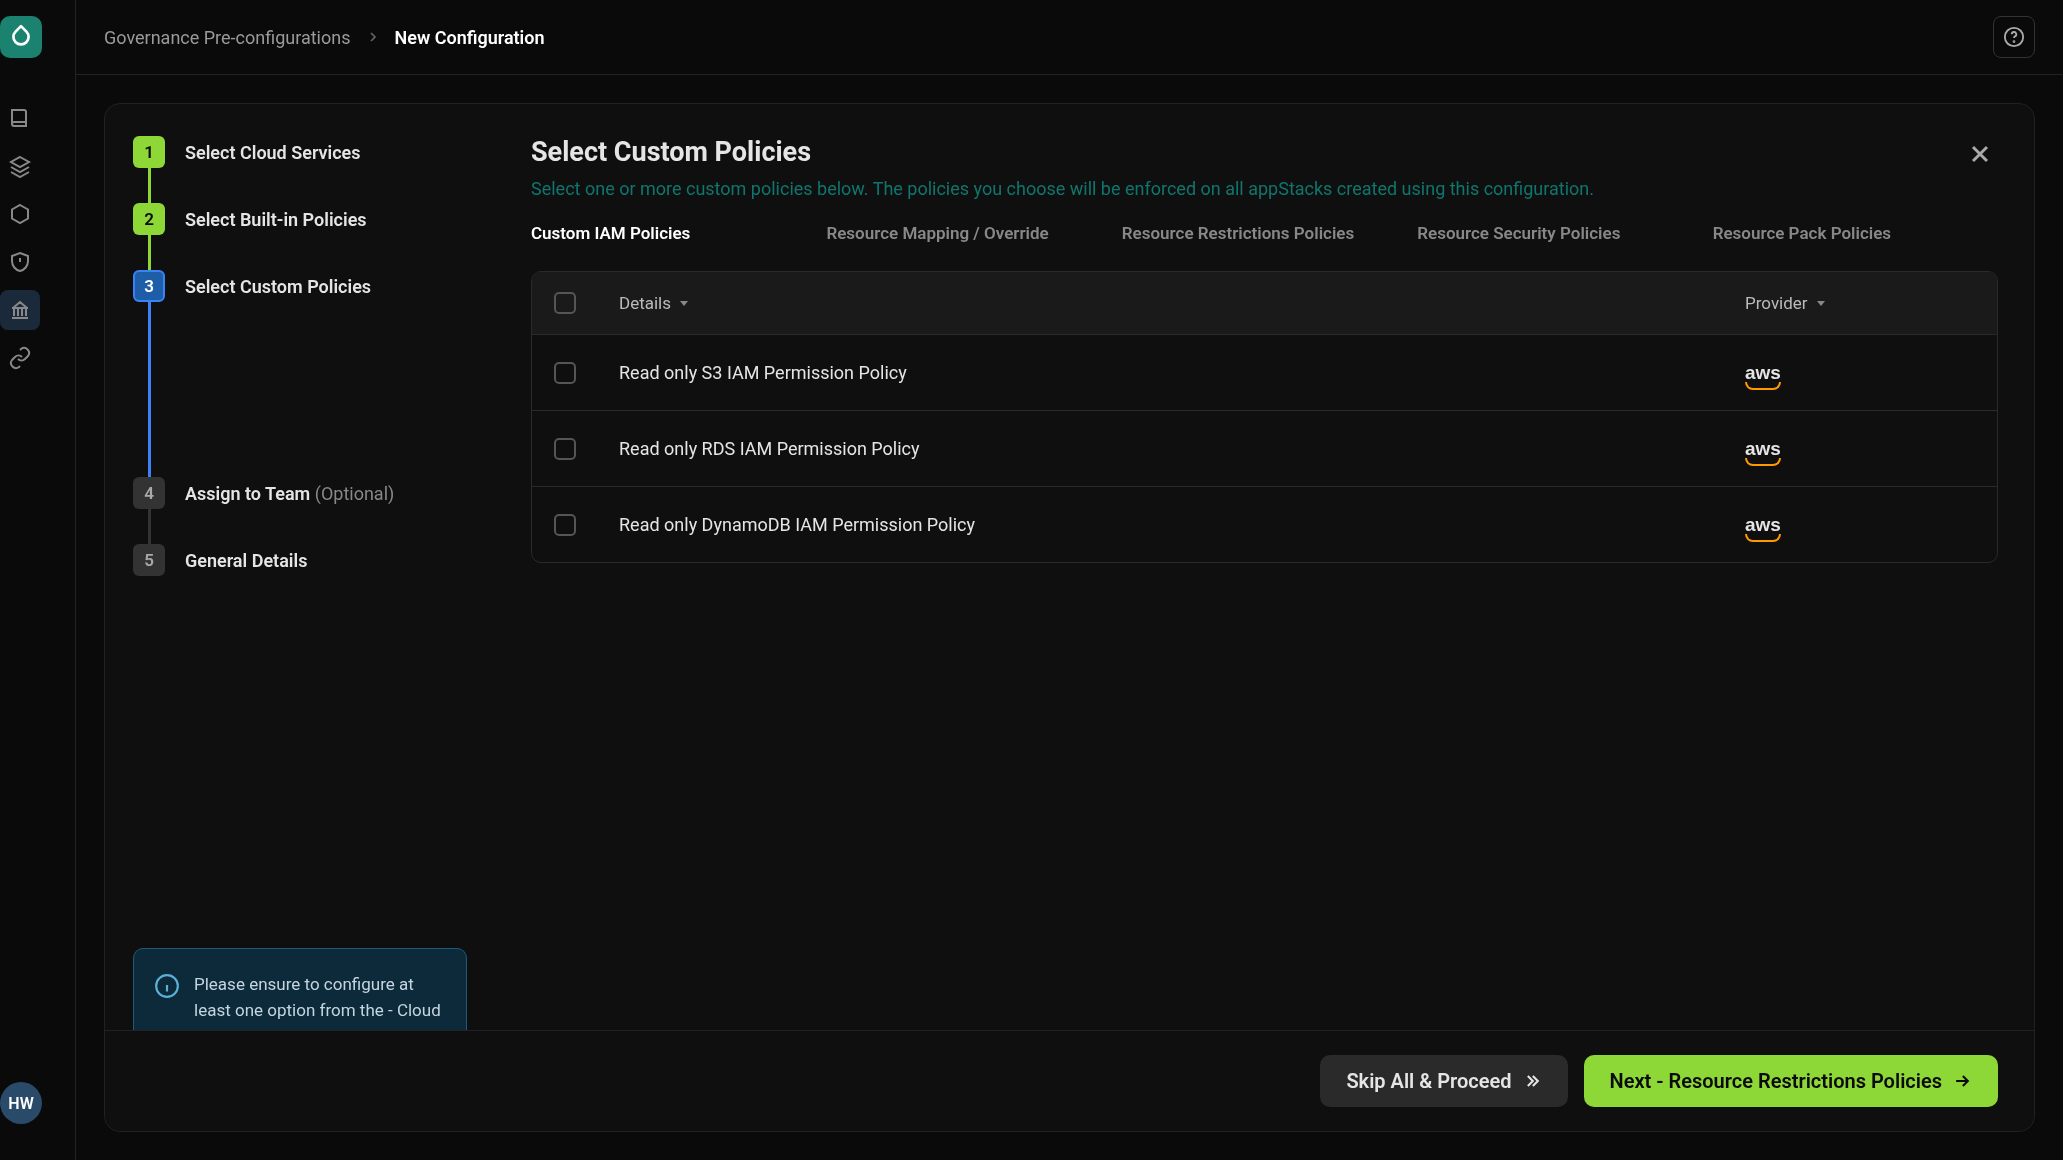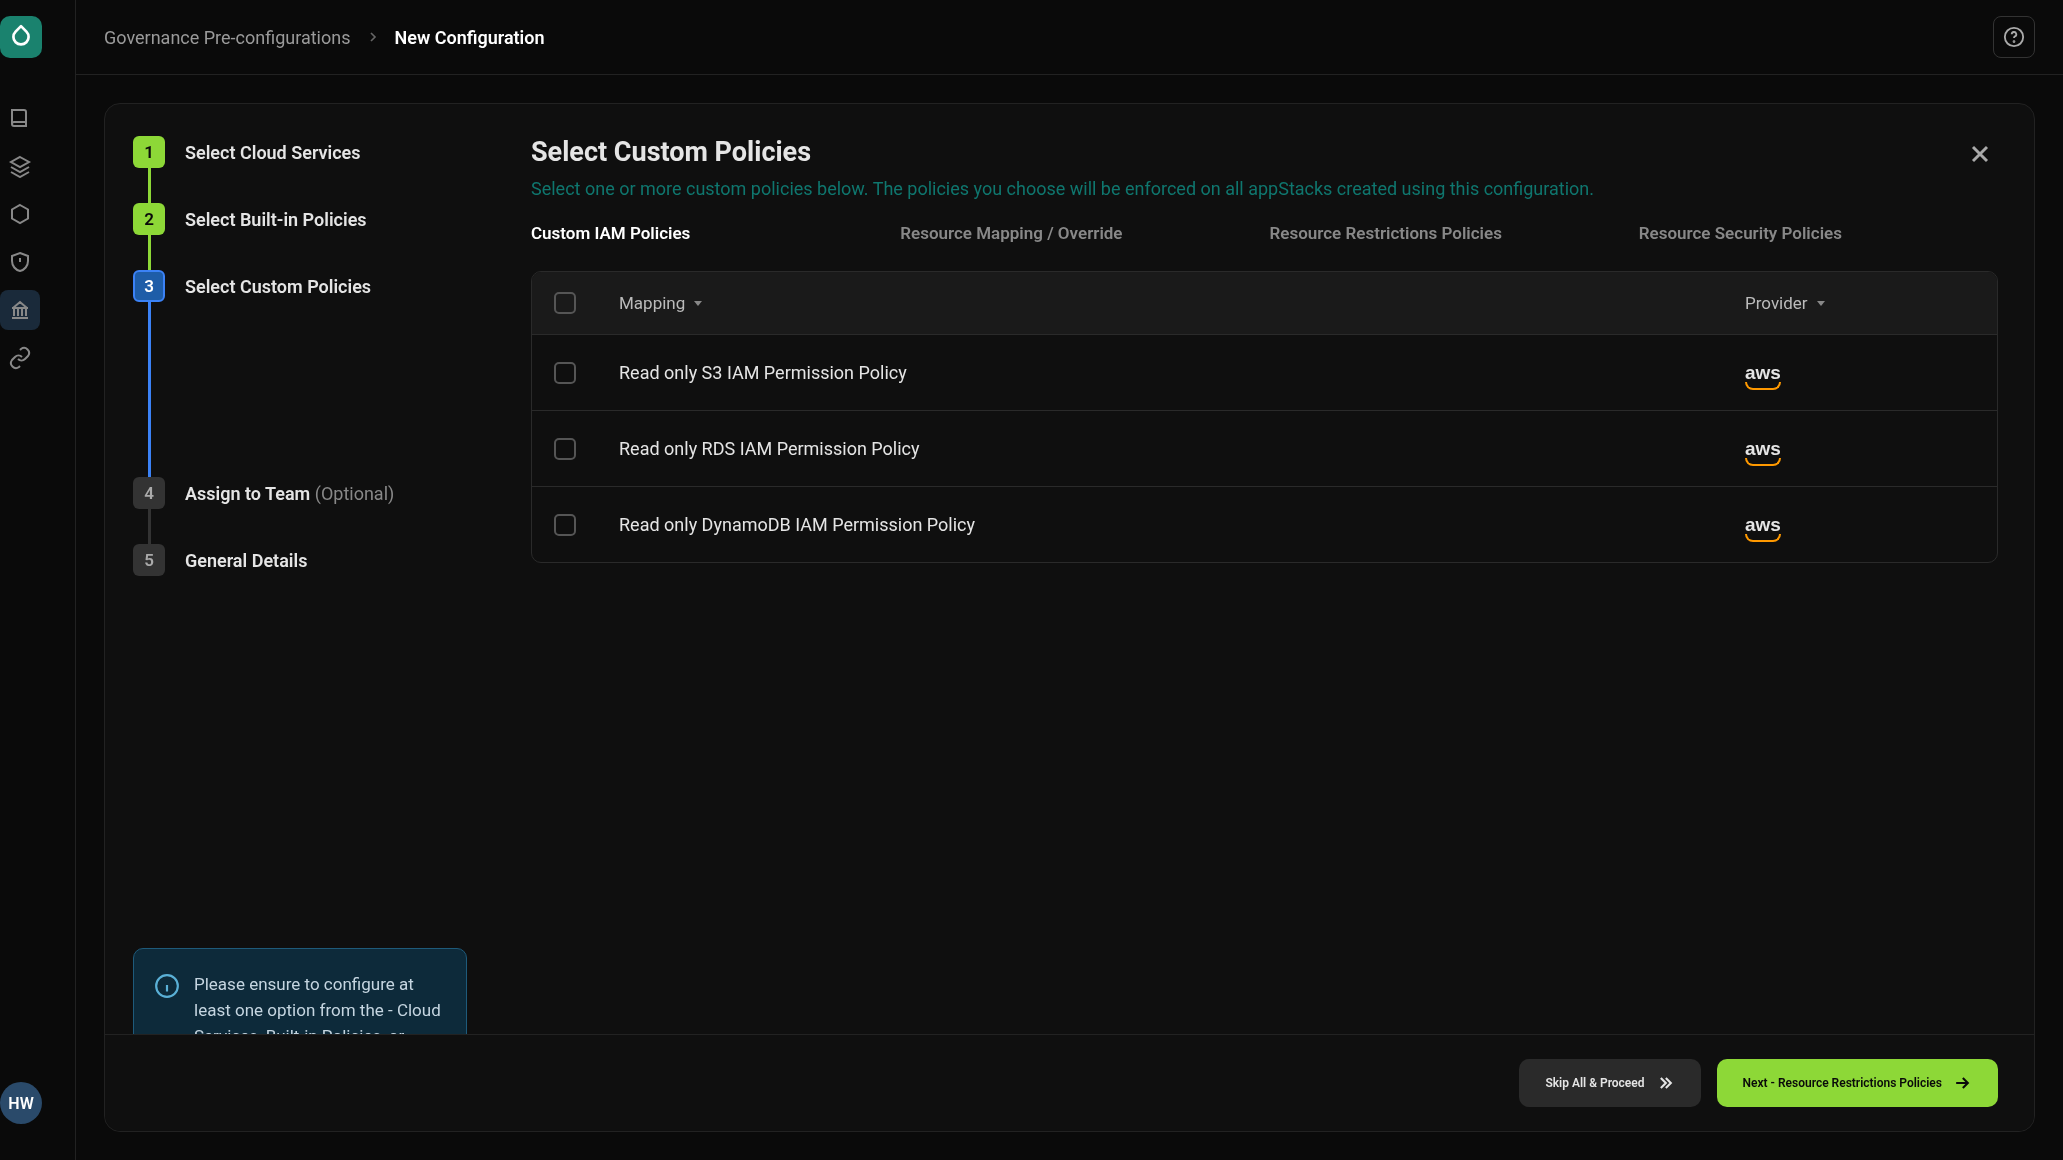--- a/index.html
+++ b/index.html
@@ -53,21 +53,21 @@
 .table-header{background:#1a1a1a;height:62px}
 .table-row{border-top:1px solid #2a2a2a;height:76px}
 .col-check{width:65px}
 .col-policy{flex:1;font-size:18px}
 .col-provider{width:230px;display:flex;align-items:flex-end}
 .th{font-size:17px;color:#bbb;display:flex;align-items:center;gap:8px}
 .checkbox{width:22px;height:22px;border:2px solid #555;border-radius:5px;cursor:pointer}
 .aws-logo{color:#e5e5e5;font-size:19px;font-weight:600;position:relative;font-family:Arial,sans-serif}
 .aws-logo::after{content:'';position:absolute;left:0;right:0;bottom:-6px;height:6px;border:2px solid #ff9900;border-top:none;border-radius:0 0 18px 18px}
 .footer{position:absolute;bottom:0;left:0;right:0;border-top:1px solid #222;padding:24px 36px;display:flex;justify-content:flex-end;gap:16px;background:#0f0f0f;border-radius:0 0 16px 16px}
-.btn{padding:14px 26px;border-radius:10px;font-size:12px;font-weight:600;display:flex;align-items:center;gap:10px;cursor:pointer;border:none}
+.btn{padding:14px 26px;border-radius:10px;font-size:20px;font-weight:600;display:flex;align-items:center;gap:10px;cursor:pointer;border:none}
 .btn-secondary{background:#2a2a2a;color:#e5e5e5}
 .btn-primary{background:#8dd837;color:#0a0a0a}
 svg{display:block}
 </style>
 </head>
 <body>
 
 <div class="app">
   <div class="sidebar">
     <div class="logo">
@@ -199,29 +199,33 @@
                 <div class="sub-tab-label">Resource Mapping / Override</div>
               </div>
             <div class="sub-tab">
                 <div class="sub-tab-bar"></div>
                 <div class="sub-tab-label">Resource Restrictions Policies</div>
               </div>
             <div class="sub-tab">
                 <div class="sub-tab-bar"></div>
                 <div class="sub-tab-label">Resource Security Policies</div>
               </div>
+            <div class="sub-tab">
+                <div class="sub-tab-bar"></div>
+                <div class="sub-tab-label">Resource Pack Policies</div>
+              </div>
           </div>
 
           <div class="table">
             <div class="table-header">
               <div class="col-check">
                   <div class="checkbox"></div>
                 </div>
               <div class="col-policy th">
-                  <span>Mapping</span>
+                  <span>Details</span>
                   <svg width="10" height="10" viewBox="0 0 10 10">
                     <path d="M1 3l4 5 4-5z" fill="#888"></path>
                   </svg>
                 </div>
               <div class="col-provider th">
                   <span>Provider</span>
                   <svg width="10" height="10" viewBox="0 0 10 10">
                     <path d="M1 3l4 5 4-5z" fill="#888"></path>
                   </svg>
                 </div>

